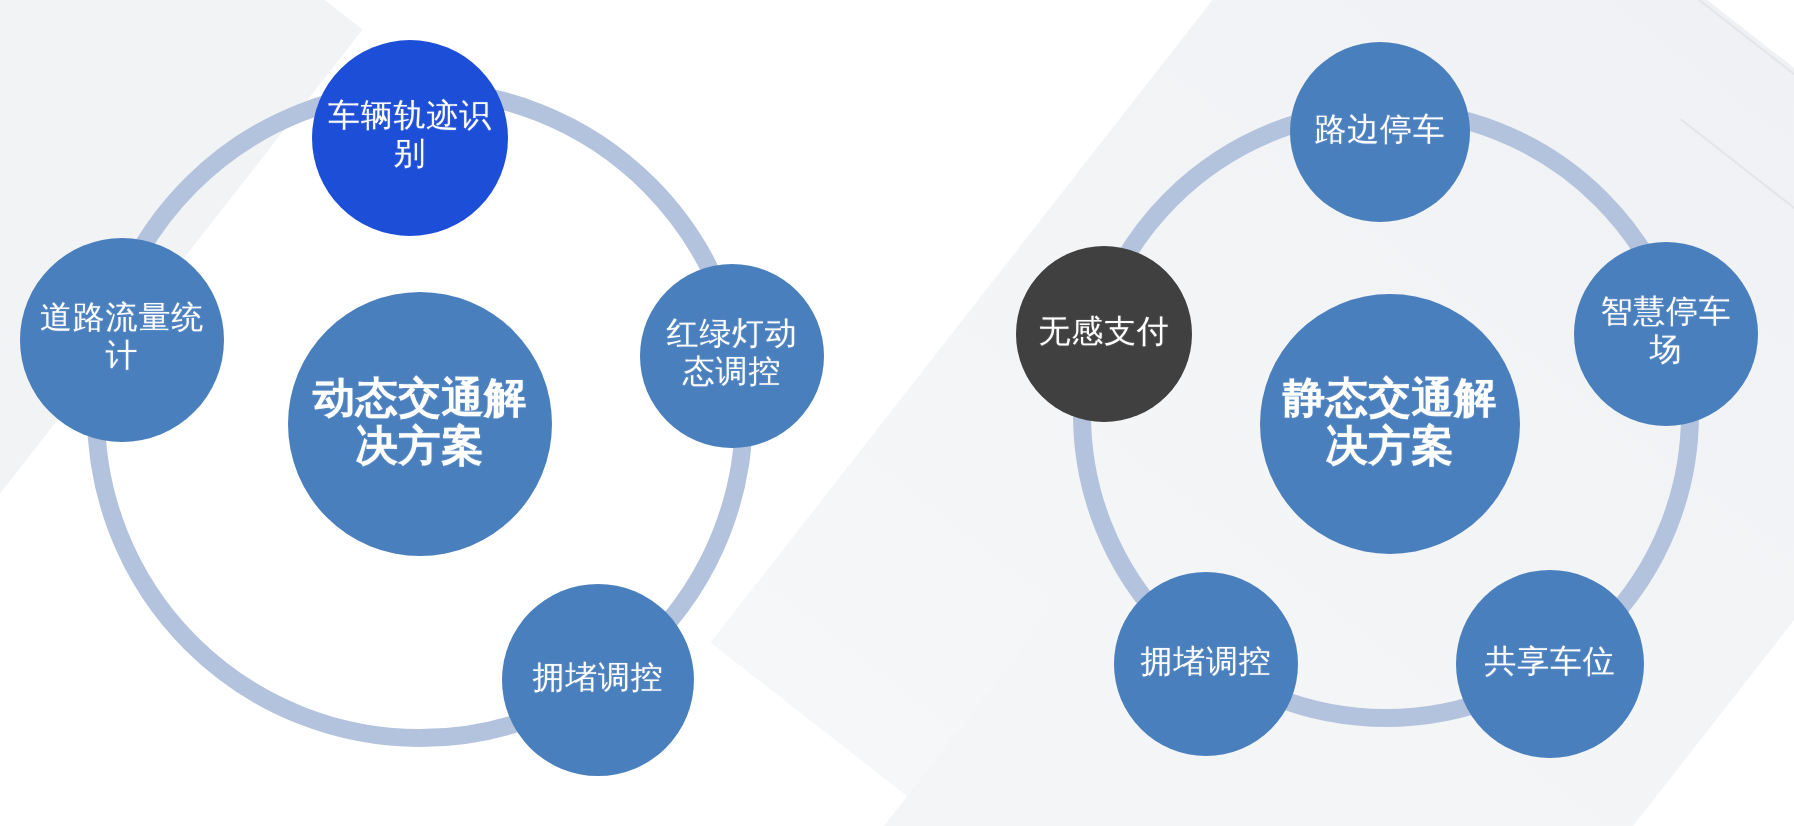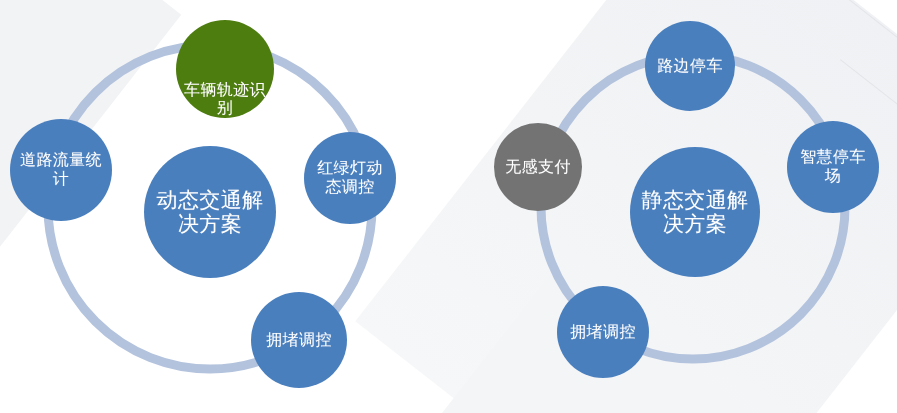--- a/index.html
+++ b/index.html
@@ -104,21 +104,21 @@
   }
   .node .label {
     display: block;
     padding: 0 6px;
     word-break: break-word;
   }
 
   .node.center {
     background: #4a7fbe;
     font-size: 21px;
-    font-weight: 400;
+    font-weight: 700;
   }
   .node.satellite {
     font-size: 16px;
     font-weight: 400;
   }
 </style>
 </head>
 <body>
 
 <div id="canvas">
@@ -133,24 +133,24 @@
 
   </div>
 
   <div class="diagram" id="diagram-dynamic">
       <svg class="ring-svg" width="450" height="413">
         <circle cx="210" cy="207" r="162" fill="none" stroke="#b3c3dd" stroke-width="9"></circle>
       </svg>
       <div class="node center" style="left: 144px; top: 146px; width: 132px; height: 132px; background: rgb(74, 127, 190);">
         <span class="label">动态交通解决方案</span>
       </div>
-      <div class="node satellite" style="left: 176px; top: 20px; width: 98px; height: 98px; background: #4d7c0f; align-items: flex-end;">
+      <div class="node satellite" style="left: 156px; top: 20px; width: 98px; height: 98px; background: #1d4ed8;">
         <span class="label">车辆轨迹识别</span>
       </div>
-      <div class="node satellite" style="left: 304px; top: 132px; width: 92px; height: 92px; background: rgb(74, 127, 190);">
+      <div class="node satellite" style="left: 320px; top: 132px; width: 92px; height: 92px; background: rgb(74, 127, 190);">
         <span class="label">红绿灯动态调控</span>
       </div>
       <div class="node satellite" style="left: 251px; top: 292px; width: 96px; height: 96px; background: rgb(74, 127, 190); align-items: center;">
         <span class="label">拥堵调控</span>
       </div>
       <div class="node satellite" style="left: 10px; top: 119px; width: 102px; height: 102px; background: rgb(74, 127, 190);">
         <span class="label">道路流量统计</span>
       </div>
     </div>
   <div class="diagram" id="diagram-static">
@@ -159,21 +159,24 @@
       </svg>
       <div class="node center" style="left: 180px; top: 147px; width: 130px; height: 130px; background: rgb(74, 127, 190);">
         <span class="label">静态交通解决方案</span>
       </div>
       <div class="node satellite" style="left: 195px; top: 21px; width: 90px; height: 90px; background: rgb(74, 127, 190); text-align: center;">
         <span class="label">路边停车</span>
       </div>
       <div class="node satellite" style="left: 337px; top: 121px; width: 92px; height: 92px; background: rgb(74, 127, 190);">
         <span class="label">智慧停车场</span>
       </div>
+      <div class="node satellite" style="left: 278px; top: 285px; width: 94px; height: 94px; background: rgb(74, 127, 190);">
+        <span class="label">共享车位</span>
+      </div>
       <div class="node satellite" style="left: 107px; top: 286px; width: 92px; height: 92px; background: rgb(74, 127, 190);">
         <span class="label">拥堵调控</span>
       </div>
-      <div class="node satellite" style="left: 44px; top: 123px; width: 88px; height: 88px; background: #737373;">
+      <div class="node satellite" style="left: 58px; top: 123px; width: 88px; height: 88px; background: #404040;">
         <span class="label">无感支付</span>
       </div>
     </div>
 
 </div>
 
 </body></html>

